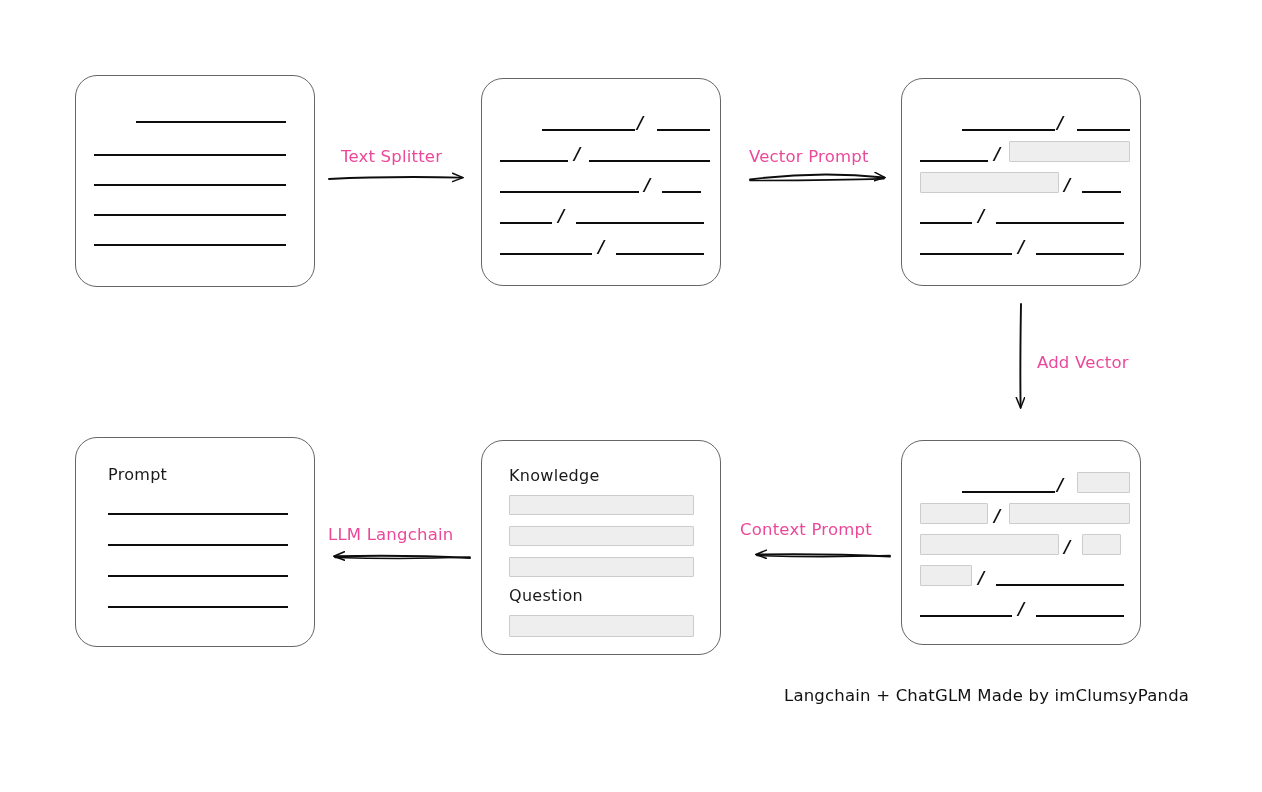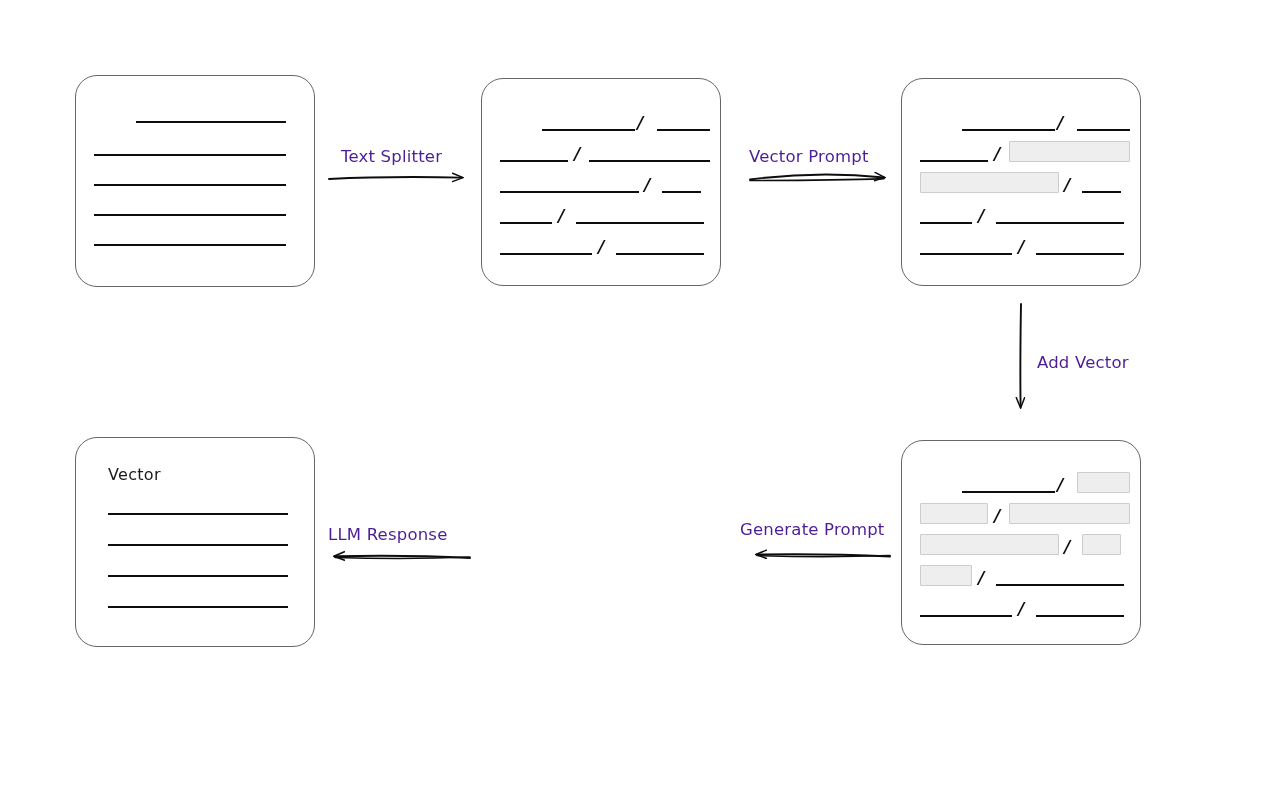--- a/index.html
+++ b/index.html
@@ -59,21 +59,21 @@
   }
   .chip-green { background: #d5e8d4; border-color: #82b366; }
   .chip-yellow { background: #fdf2d0; border-color: #e3bd51; }
   .chip-red   { background: #f8cecc; border-color: #b85450; }
 
   .edge-label {
     position: absolute;
     font-family: "DejaVu Sans", sans-serif;
     font-size: 16.5px;
     letter-spacing: 0.2px;
-    color: #4c1d95;
+    color: #ec4899;
     white-space: nowrap;
   }
   .caption {
     position: absolute;
     font-family: "DejaVu Sans", sans-serif;
     font-size: 16.5px;
     letter-spacing: 0.2px;
     color: #111111;
     white-space: nowrap;
   }
@@ -126,23 +126,23 @@
       <path d="M470,557 C430,558.6 380,558.8 335,557.4" fill="none" stroke="#0d0d0d" stroke-width="1.5" stroke-linecap="round"></path>
     </g>
   </svg>
 
   <div class="edge-label" style="left:341px; top:147px;">Text Splitter</div>
 
   <div class="edge-label" style="left:749px; top:147px;">Vector Prompt</div>
 
   <div class="edge-label" style="left:1037px; top:353px;">Add Vector</div>
 
-  <div class="edge-label" style="left:740px; top:520px;">Generate Prompt</div>
-
-  <div class="edge-label" style="left:328px; top:525px;">LLM Response</div>
+  <div class="edge-label" style="left:740px; top:520px;">Context Prompt</div>
+
+  <div class="edge-label" style="left:328px; top:525px;">LLM Langchain</div>
 
   <div class="node-box" style="left:75px; top:75px; width:240px; height:212px;">
     <div class="seg rule" style="left:60px; top:45px; width:150px;"></div>
     <div class="seg rule" style="left:18px; top:78px; width:192px;"></div>
     <div class="seg rule" style="left:18px; top:108px; width:192px;"></div>
     <div class="seg rule" style="left:18px; top:138px; width:192px;"></div>
     <div class="seg rule" style="left:18px; top:168px; width:192px;"></div>
   </div>
 
   <div class="node-box" style="left:481px; top:78px; width:240px; height:208px;">
@@ -207,23 +207,35 @@
 
     <div class="seg chip chip-yellow" style="left:18px; top:124px; width:52px; height:21px;"></div>
     <div class="seg slash" style="left:76px; top:128px;">/</div>
     <div class="seg rule" style="left:94px; top:143px; width:128px;"></div>
 
     <div class="seg rule" style="left:18px; top:174px; width:92px;"></div>
     <div class="seg slash" style="left:116px; top:159px;">/</div>
     <div class="seg rule" style="left:134px; top:174px; width:88px;"></div>
   </div>
 
+  <div class="node-box" style="left:481px; top:440px; width:240px; height:215px;">
+    <div class="doc-label" style="left:27px; top:25px;">Knowledge</div>
+
+    <div class="seg chip chip-yellow" style="left:27px; top:54px; width:185px; height:20px;"></div>
+    <div class="seg chip chip-green" style="left:27px; top:85px; width:185px; height:20px;"></div>
+    <div class="seg chip chip-yellow" style="left:27px; top:116px; width:185px; height:20px;"></div>
+
+    <div class="doc-label" style="left:27px; top:145px;">Question</div>
+
+    <div class="seg chip chip-red" style="left:27px; top:174px; width:185px; height:22px;"></div>
+  </div>
 
   <div class="node-box" style="left:75px; top:437px; width:240px; height:210px;">
-    <div class="doc-label" style="left:32px; top:27px;">Vector</div>
+    <div class="doc-label" style="left:32px; top:27px;">Prompt</div>
     <div class="seg rule" style="left:32px; top:75px; width:180px;"></div>
     <div class="seg rule" style="left:32px; top:106px; width:180px;"></div>
     <div class="seg rule" style="left:32px; top:137px; width:180px;"></div>
     <div class="seg rule" style="left:32px; top:168px; width:180px;"></div>
   </div>
 
+  <div class="caption" style="left:784px; top:686px;">Langchain + ChatGLM Made by imClumsyPanda</div>
 
 </div>
 
 </body></html>

